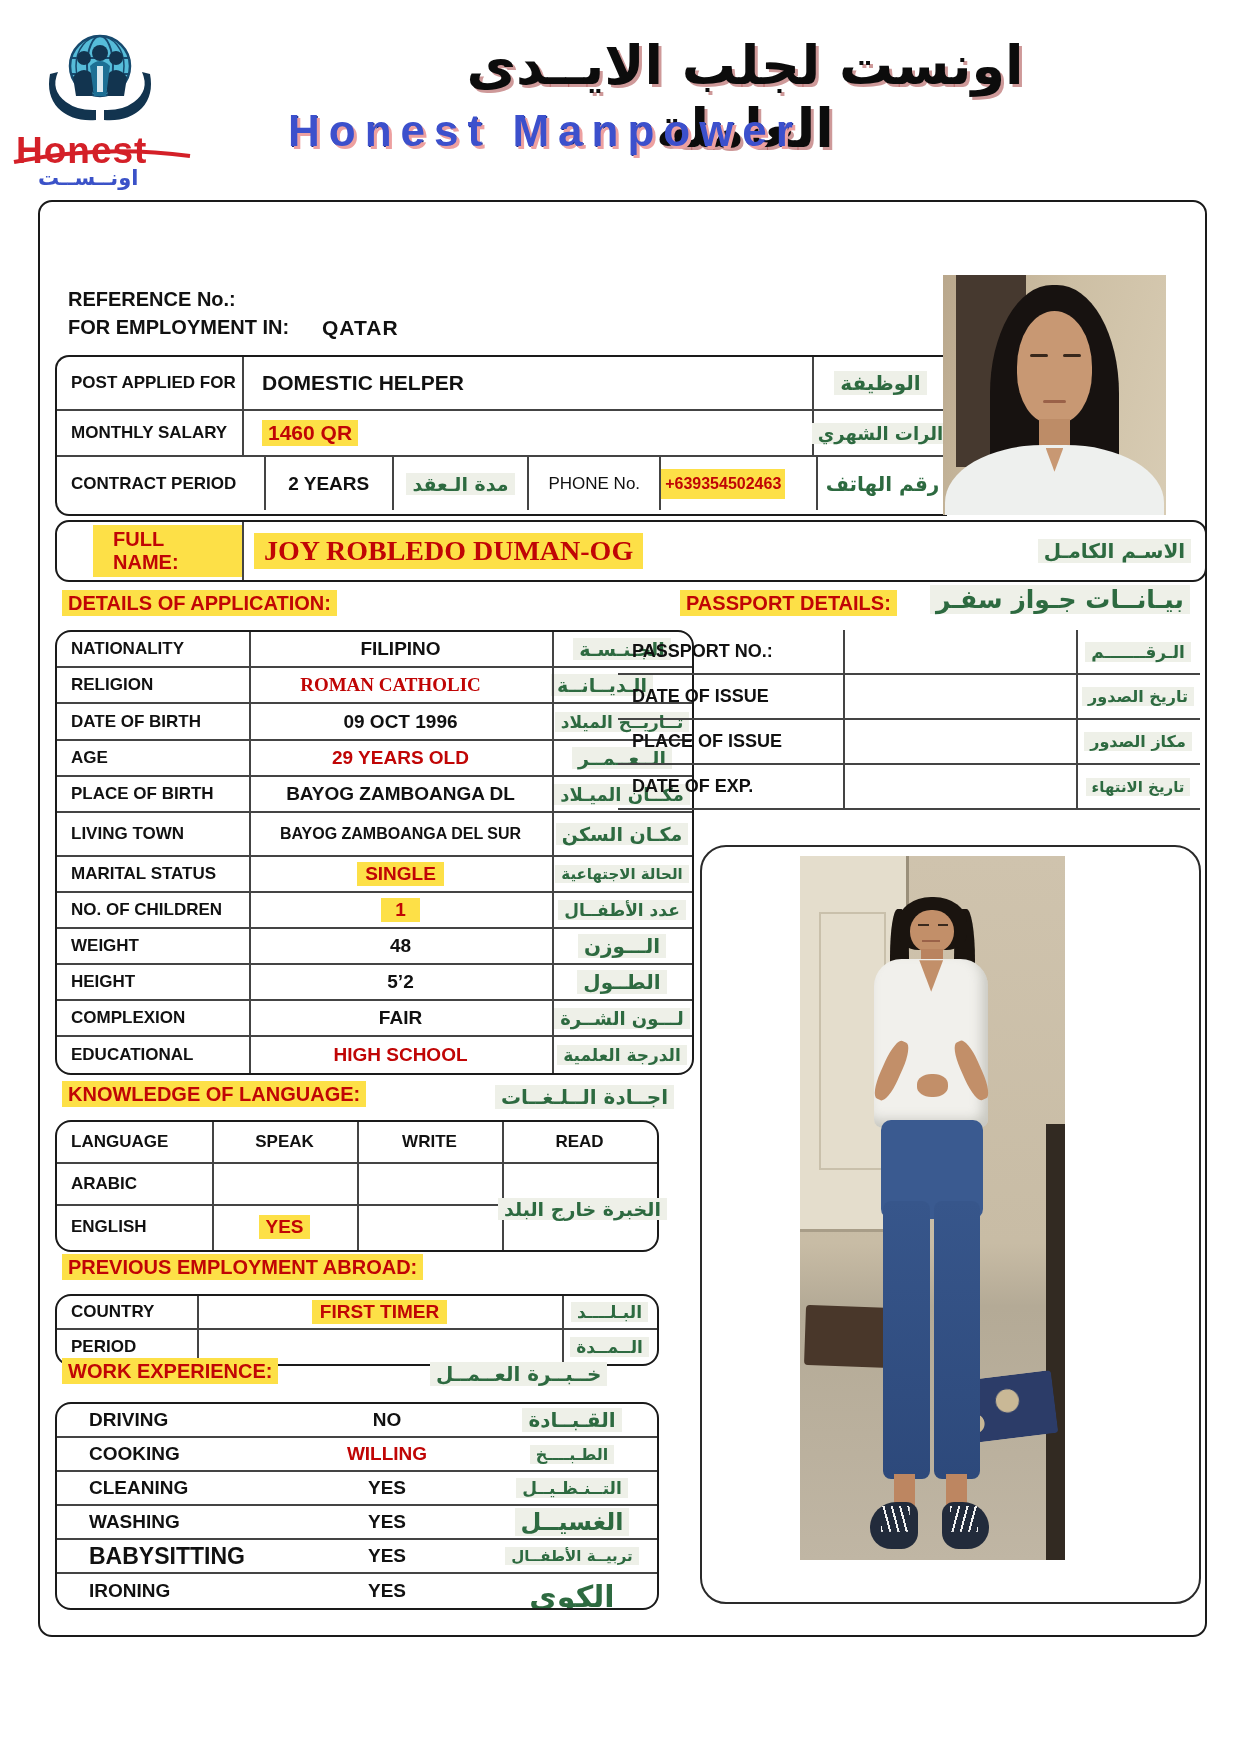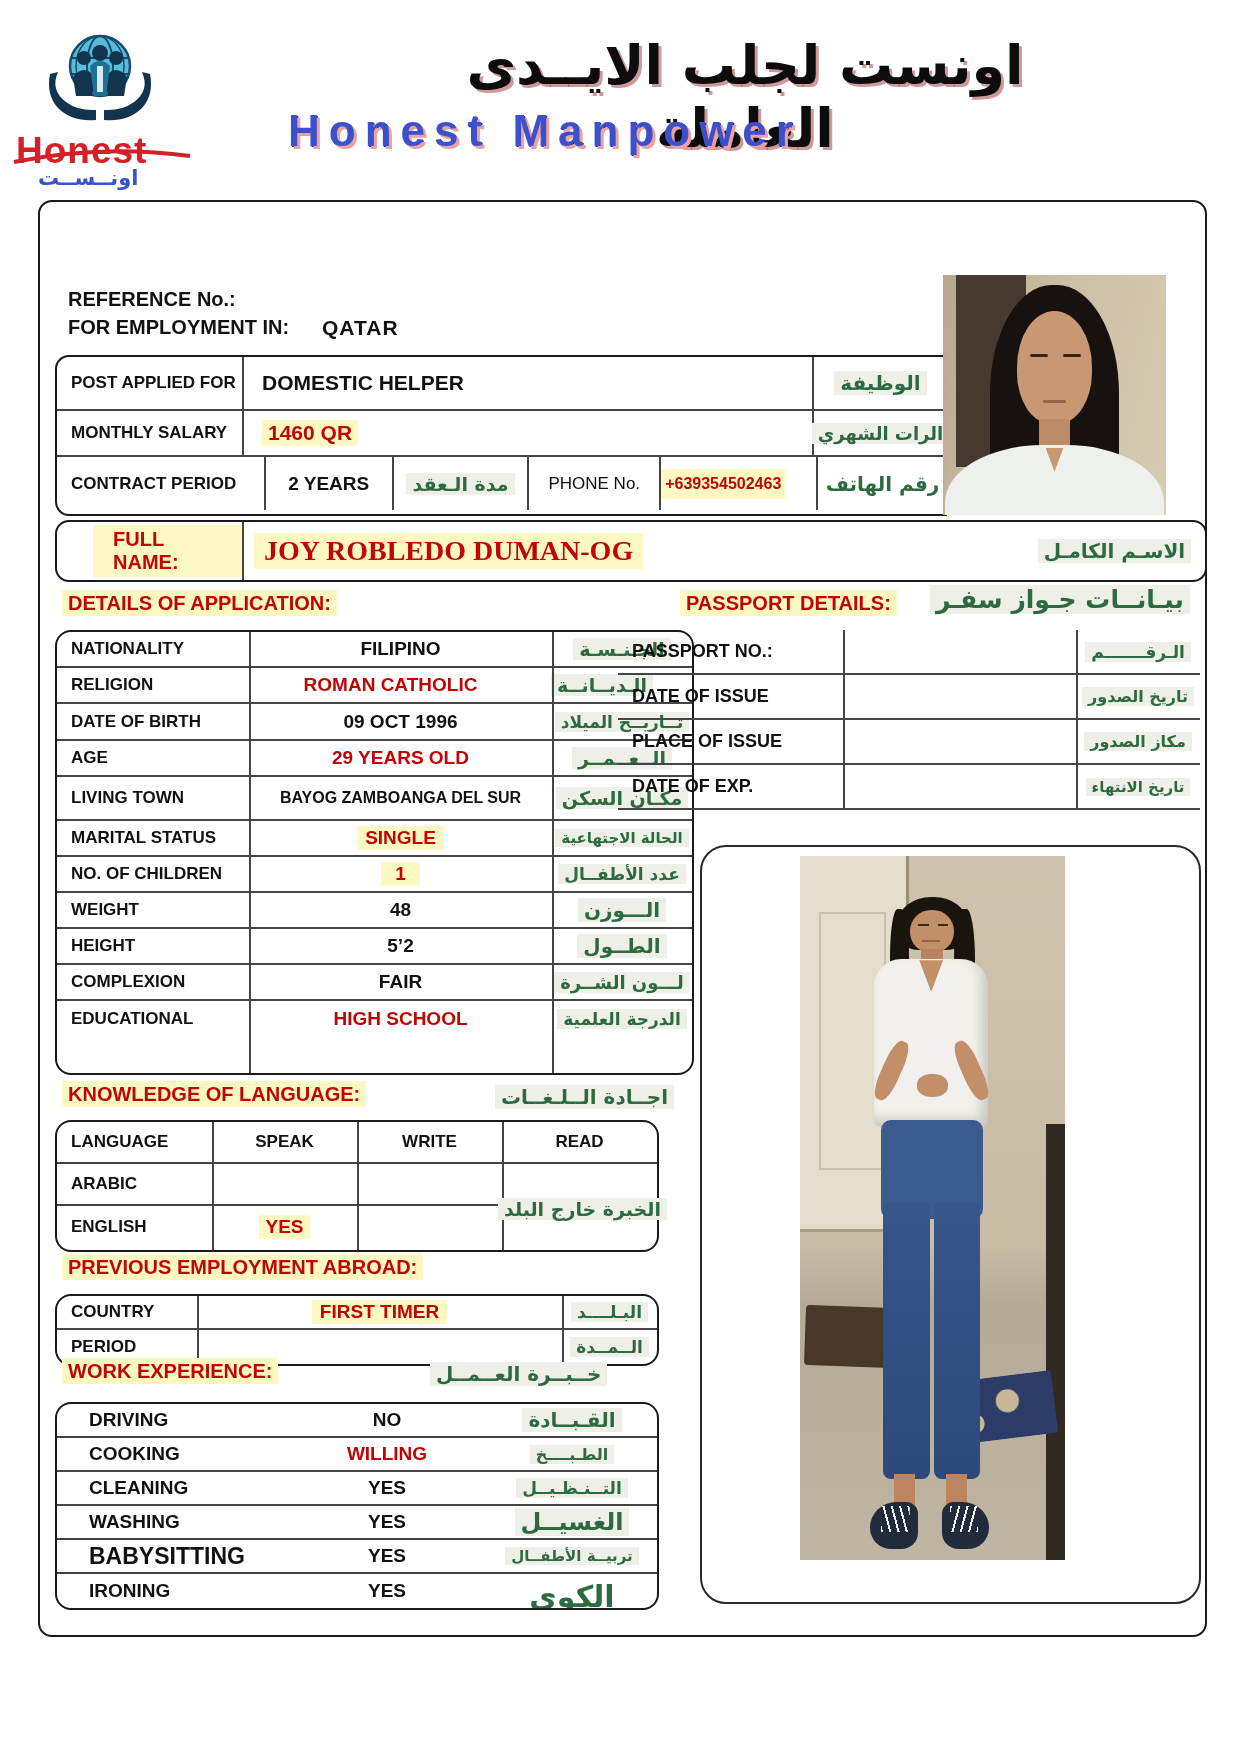--- a/index.html
+++ b/index.html
@@ -1,21 +1,21 @@
 <!DOCTYPE html>
 <html><head>
 <meta charset="utf-8">
 <style>
   html,body{margin:0;padding:0;background:#ffffff;}
   .page{position:relative;width:1241px;height:1755px;background:#ffffff;overflow:hidden;
         font-family:"Liberation Sans",sans-serif;color:#111;}
   .abs{position:absolute;}
   .b{font-weight:bold;}
   .red{color:#c00505;}
-  .yel{background:#fef9c3;}
+  .yel{background:#fde047;}
   .ar{font-family:"DejaVu Sans",sans-serif;color:#2d6a40;font-weight:bold;
       background:#eef0e8;padding:0 6px;direction:rtl;white-space:nowrap;}
   .ar.nobg{background:transparent;}
   
   .arabic-title{font-family:"DejaVu Sans",sans-serif;font-weight:bold;font-size:54px;color:#0c0c0c;
       text-shadow:3px 3px 0 rgba(165,70,70,.55);direction:rtl;text-align:center;}
   .brand{font-size:44px;font-weight:bold;color:#3c50cc;letter-spacing:9px;
       text-shadow:3px 3px 0 #eda0a0,1px 1px 0 #1a2a80;text-align:center;white-space:nowrap;}
   .logo-honest{font-size:37px;font-weight:bold;color:#d42028;letter-spacing:1px;}
   .logo-arabic{font-family:"DejaVu Sans",sans-serif;font-size:21px;font-weight:bold;color:#3b52c8;direction:rtl;}
@@ -139,37 +139,44 @@
     <div class="vline" style="left:495px;"></div>
     <div class="row hline" style="height:36px;">
       <div class="cell lbl17" style="width:192px;padding-left:14px;">NATIONALITY</div>
       <div class="cell cc val19" style="width:303px;">FILIPINO</div>
       <div class="cell cc" style="width:140px;">
           <span class="ar" style="font-size:19px;">الجـنـسـة</span>
         </div>
     </div>
     <div class="row hline" style="height:36px;">
       <div class="cell lbl17" style="width:192px;padding-left:14px;">RELIGION</div>
-      <div class="cell cc val19 red" style="width:283px;">ROMAN CATHOLIC</div>
+      <div class="cell cc val19 red" style="width:283px;font-family:Liberation Serif, serif;">ROMAN CATHOLIC</div>
       <div class="cell cc" style="width:140px;">
           <span class="ar" style="font-size:19px;">الـديــانــة</span>
         </div>
     </div>
     <div class="row hline" style="height:37px;">
       <div class="cell lbl17" style="width:192px;padding-left:14px;">DATE OF BIRTH</div>
       <div class="cell cc val19" style="width:303px;">09 OCT 1996</div>
       <div class="cell cc" style="width:140px;">
           <span class="ar" style="font-size:17px;">تــاريــخ الميلاد</span>
         </div>
     </div>
     <div class="row hline" style="height:36px;">
       <div class="cell lbl17" style="width:192px;padding-left:14px;">AGE</div>
       <div class="cell cc val19 red" style="width:303px;">29 YEARS OLD</div>
       <div class="cell cc" style="width:140px;">
           <span class="ar" style="font-size:19px;">الــعــمــر</span>
+        </div>
+    </div>
+    <div class="row hline" style="height:36px;">
+      <div class="cell lbl17" style="width:192px;padding-left:14px;">PLACE OF BIRTH</div>
+      <div class="cell cc val19" style="width:303px;">BAYOG ZAMBOANGA DL</div>
+      <div class="cell cc" style="width:140px;">
+          <span class="ar" style="font-size:18px;">مكــان الميـلاد</span>
         </div>
     </div>
     <div class="row hline" style="height:44px;">
       <div class="cell lbl17" style="width:192px;padding-left:14px;">LIVING TOWN</div>
       <div class="cell cc b" style="width:303px;font-size:16px;text-align:center;line-height:1.1;">BAYOG ZAMBOANGA DEL SUR</div>
       <div class="cell cc" style="width:140px;">
           <span class="ar" style="font-size:19px;">مكـان السكن</span>
         </div>
     </div>
     <div class="row hline" style="height:36px;">

